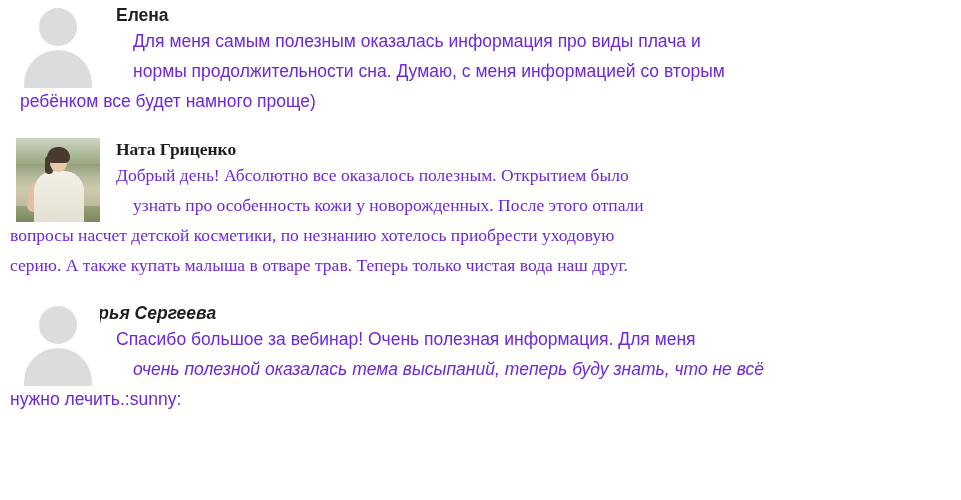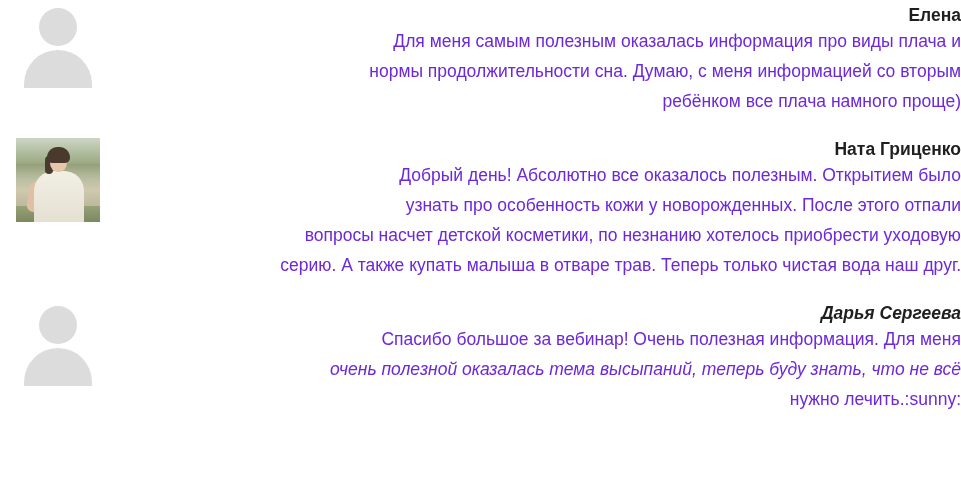--- a/index.html
+++ b/index.html
@@ -13,21 +13,20 @@
     overflow: hidden;
     font-family: "Liberation Sans", sans-serif;
     color: #333333;
   }
   .comments {
     width: 961px;
     height: 440px;
     position: relative;
     box-sizing: border-box;
     padding: 0;
-    text-align: right;
   }
   .comment {
     position: relative;
     box-sizing: border-box;
   }
   .comment .avatar {
     position: absolute;
     left: 16px;
     width: 84px;
     height: 84px;
@@ -135,21 +134,21 @@
     line-height: 30px;
     color: #6d28d9;
     margin: 0;
   }
   .c1 { padding-top: 4px; }
   .c1 .name { margin-left: 116px; }
   .c1 .line-a { margin-left: 133px; }
   .c1 .line-b { margin-left: 133px; }
   .c1 .line-c { margin-left: 20px; }
 
-  .c2 { padding-top: 22px; }
+  .c2 { padding-top: 22px; font-family: Liberation Serif, serif; }
   .c2 .name { margin-left: 116px; }
   .c2 .line-a { margin-left: 116px; }
   .c2 .line-b { margin-left: 133px; }
   .c2 .line-c { margin-left: 10px; }
   .c2 .line-d { margin-left: 10px; }
 
   .c3 { padding-top: 22px; }
   .c3 .name { margin-left: 76px; font-style: italic; }
   .c3 .line-a { margin-left: 116px; }
   .c3 .line-b { margin-left: 133px; font-style: italic; }
@@ -163,21 +162,21 @@
   <div class="comment c1">
     <div class="avatar placeholder">
       <div class="silhouette">
         <div class="head"></div>
         <div class="body"></div>
       </div>
     </div>
     <div class="name">Елена</div>
     <div class="text line-a">Для меня самым полезным оказалась информация про виды плача и</div>
     <div class="text line-b">нормы продолжительности сна. Думаю, с меня информацией со вторым</div>
-    <div class="text line-c">ребёнком все плача намного проще)</div>
+    <div class="text line-c">ребёнком все будет намного проще)</div>
   </div>
 
   <div class="comment c2">
     <div class="avatar">
       <div class="photo">
         <div class="p-sky"></div>
         <div class="p-grass"></div>
         <div class="p-arm"></div>
         <div class="p-shirt"></div>
         <div class="p-hair2"></div>

